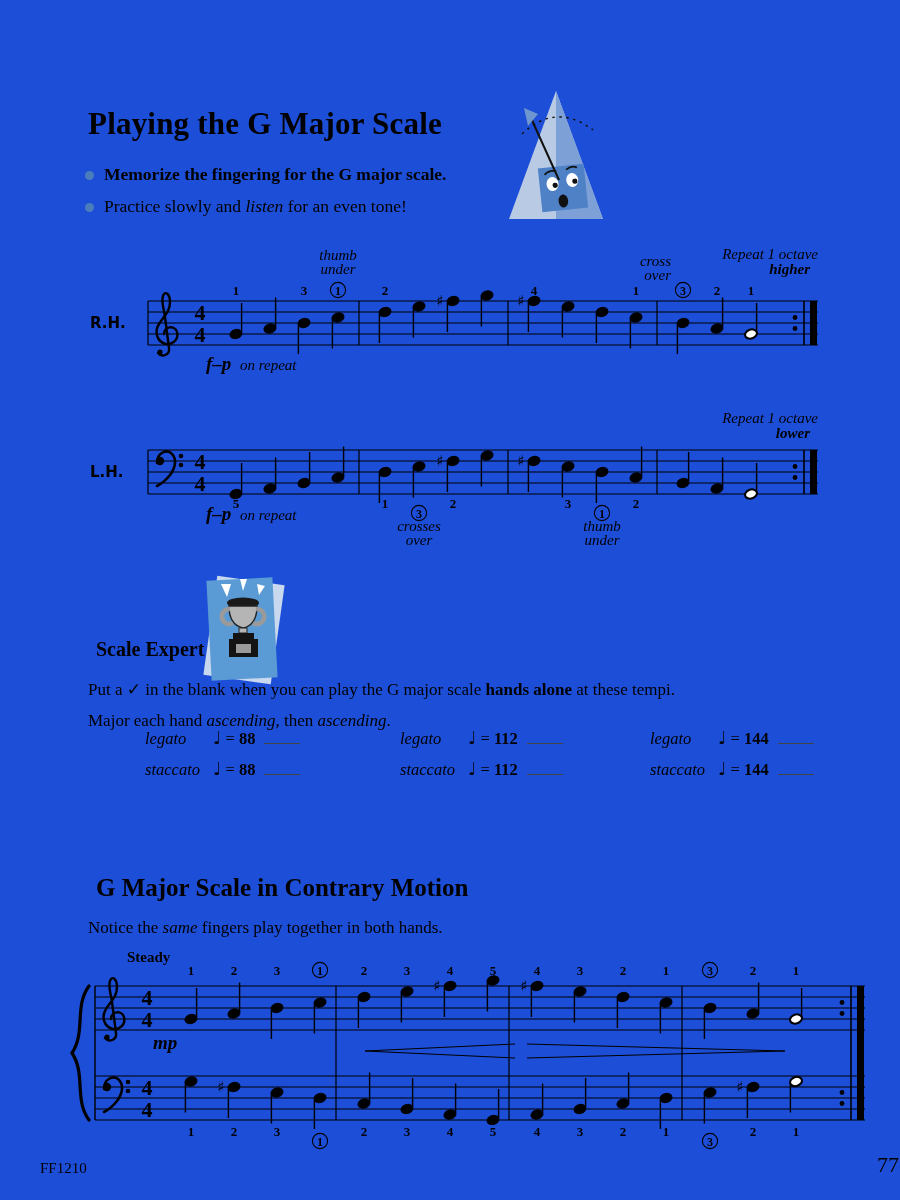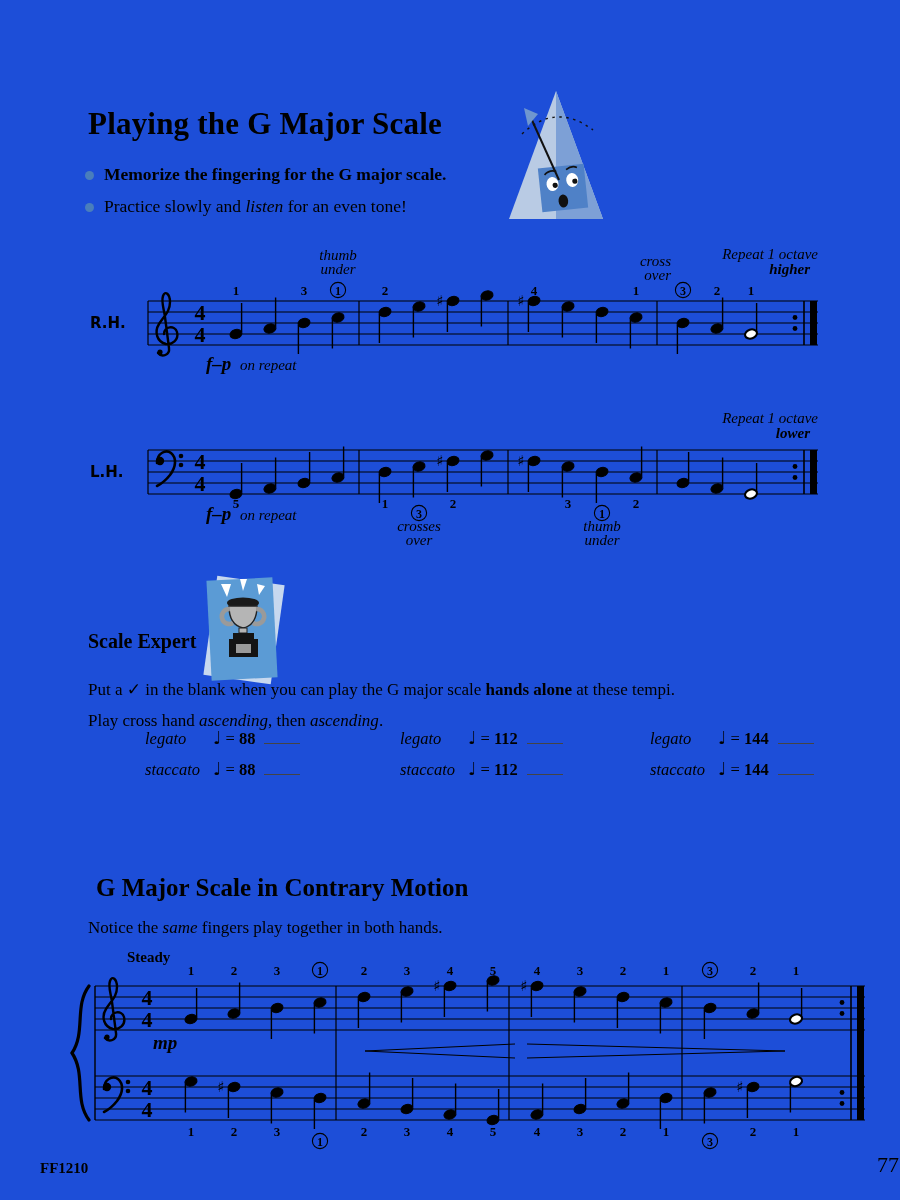--- a/index.html
+++ b/index.html
@@ -1,21 +1,21 @@
 <!DOCTYPE html>
 <html><head>
 <meta charset="utf-8">
 <style>
   html,body{margin:0;padding:0;background:#fff;}
   .page{position:relative;width:900px;height:1200px;background:#1d4ed8;overflow:hidden;
         font-family:"Liberation Serif","DejaVu Serif",serif;color:#000;}
   .abs{position:absolute;}
   h1.title{margin:0;font-size:31px;font-weight:bold;letter-spacing:.2px;}
   h2.h2{margin:8px;font-size:25px;font-weight:bold;}
-  h3.h3{margin:0;font-size:20px;font-weight:bold;}
+  h3.h3{margin:8px;font-size:20px;font-weight:bold;}
   ul.bullets{list-style:none;margin:0;padding:0;}
   ul.bullets li{display:flex;align-items:flex-start;margin-bottom:11px;font-size:17.5px;}
   ul.bullets .dot{width:9px;height:9px;border-radius:50%;background:#4a7ebb;margin:7px 10px 0 0;flex:0 0 auto;}
   .para{font-size:17px;line-height:31px;}
   .tempo-grid{display:grid;grid-template-columns:255px 250px auto;grid-row-gap:9px;font-size:16.5px;}
   .tempo-cell{white-space:nowrap;}
   .t-label{display:inline-block;width:68px;font-style:italic;}
   .t-note{font-family:"DejaVu Sans",sans-serif;font-size:18px;margin-right:4px;}
   .t-bpm{font-weight:bold;}
   .blank{display:inline-block;width:36px;border-bottom:1.6px solid #444;height:12px;margin-left:9px;}
@@ -280,21 +280,21 @@
       <path d="M 60 37 a 7.5 7.5 0 1 1 -3 14" stroke="#9a9a9a" stroke-width="4.6" fill="none"></path>
       <rect x="43" y="56" width="8" height="5" fill="#b5b5b5" stroke="#222" stroke-width="1"></rect>
       <rect x="37" y="61" width="21" height="6" fill="#141414"></rect>
       <rect x="33" y="67" width="29" height="18" fill="#141414"></rect>
       <rect x="40" y="72" width="15" height="9" fill="#9a9a9a"></rect>
     </g>
   </svg>
 
   <div class="para abs" style="left:88px;top:674px;width:700px;">
     <div><span>Put a ✓ in the blank when you can play the G major scale </span><b class="strong">hands alone</b><span> at these tempi.</span></div>
-    <div><span>Play cross hand </span><i class="em">ascending</i><span>, then </span><i class="em">ascending</i><span>.</span></div>
+    <div><span>Major each hand </span><i class="em">ascending</i><span>, then </span><i class="em">ascending</i><span>.</span></div>
   </div>
 
   <div class="tempo-grid abs" style="left:145px;top:727px;width:680px;">
     <div class="tempo-cell"><span class="t-label">legato</span><span class="t-note">♩</span><span>=</span> <span class="t-bpm">88</span><span class="blank"></span></div>
     <div class="tempo-cell"><span class="t-label">legato</span><span class="t-note">♩</span><span>=</span> <span class="t-bpm">112</span><span class="blank"></span></div>
     <div class="tempo-cell"><span class="t-label">legato</span><span class="t-note">♩</span><span>=</span> <span class="t-bpm">144</span><span class="blank"></span></div>
     <div class="tempo-cell"><span class="t-label">staccato</span><span class="t-note">♩</span><span>=</span> <span class="t-bpm">88</span><span class="blank"></span></div>
     <div class="tempo-cell"><span class="t-label">staccato</span><span class="t-note">♩</span><span>=</span> <span class="t-bpm">112</span><span class="blank"></span></div>
     <div class="tempo-cell"><span class="t-label">staccato</span><span class="t-note">♩</span><span>=</span> <span class="t-bpm">144</span><span class="blank"></span></div>
   </div>
@@ -495,16 +495,16 @@
       <line x1="786" y1="40" x2="786" y2="174" stroke="#000" stroke-width="1.6"></line>
       <rect x="792" y="40" width="7" height="134" fill="#000"></rect>
       <text x="62" y="16" text-anchor="start" font-size="15" fill="#000" font-family="&quot;Liberation Serif&quot;,&quot;DejaVu Serif&quot;,serif" font-weight="bold">Steady</text>
       <text x="88" y="103" text-anchor="start" font-size="19" fill="#000" font-family="&quot;Liberation Serif&quot;,&quot;DejaVu Serif&quot;,serif" font-style="italic" font-weight="bold">mp</text>
       <line x1="300" y1="105" x2="450" y2="98" stroke="#000" stroke-width="1"></line>
       <line x1="300" y1="105" x2="450" y2="112" stroke="#000" stroke-width="1"></line>
       <line x1="462" y1="98" x2="720" y2="105" stroke="#000" stroke-width="1"></line>
       <line x1="462" y1="112" x2="720" y2="105" stroke="#000" stroke-width="1"></line>
     </svg>
 
-  <div class="footer-code abs" style="left:40px;top:1160px;font-weight:bold;">FF1210</div>
+  <div class="footer-code abs" style="left:40px;top:1160px;">FF1210</div>
   <div class="footer-page abs" style="left:845px;top:1152px;">77</div>
 
 </div>
 
 </body></html>

